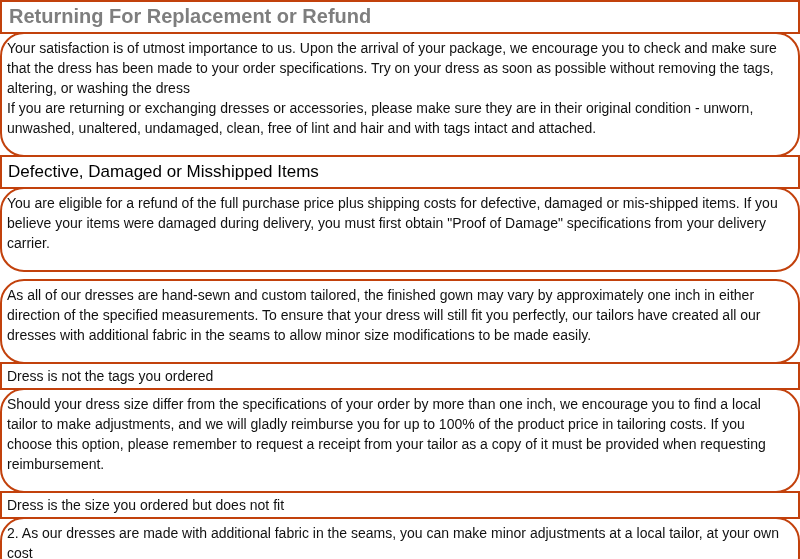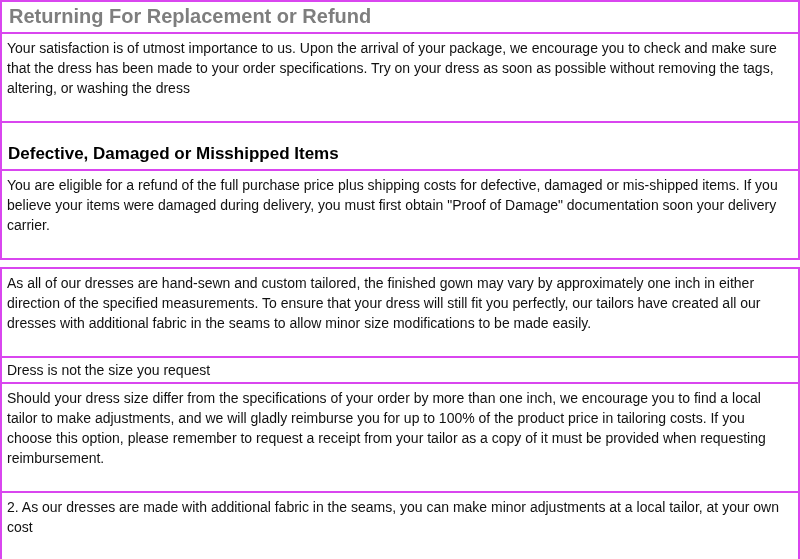--- a/index.html
+++ b/index.html
@@ -9,86 +9,89 @@
     font-family: "Liberation Sans", sans-serif;
     color: #111111;
   }
   .policy-table {
     width: 800px;
     box-sizing: border-box;
     background: #ffffff;
   }
   .row {
     box-sizing: border-box;
-    border: 2px solid #d946ef;
+    border: 2px solid #c2410c;
     margin-top: -2px;
     background: #ffffff;
     padding: 3px 5px;
   }
   .row.first { margin-top: 0; }
   .row-title {
     font-size: 20px;
     line-height: 25px;
     font-weight: bold;
     color: #7e7e7e;
     padding: 2px 7px 3px 7px;
   }
   .row-h2 {
     font-size: 17px;
     line-height: 23px;
-    font-weight: bold;
+    font-weight: normal;
     color: #000000;
-    padding: 19px 6px 4px 6px;
+    padding: 3px 6px 4px 6px;
   }
   .row-sub {
     font-size: 14px;
     line-height: 19px;
     color: #111111;
     padding: 3px 5px 2px 5px;
   }
   .row-body {
     font-size: 14px;
     line-height: 20px;
-    padding: 4px 5px 23px 5px;
+    padding: 4px 5px 17px 5px;
+    border-radius: 24px;
   }
   .row-body p { margin: 0; padding: 0; }
   .spacer-row {
     height: 9px;
     background: #ffffff;
   }
 </style>
 </head>
 <body>
 
 <div class="policy-table">
 
   <div class="row row-title first">Returning For Replacement or Refund</div>
 
   <div class="row row-body">
     <p>Your satisfaction is of utmost importance to us. Upon the arrival of your package, we encourage you to check and make sure that the dress has been made to your order specifications. Try on your dress as soon as possible without removing the tags, altering, or washing the dress</p>
+    <p>If you are returning or exchanging dresses or accessories, please make sure they are in their original condition - unworn, unwashed, unaltered, undamaged, clean, free of lint and hair and with tags intact and attached.</p>
   </div>
 
   <div class="row row-h2">Defective, Damaged or Misshipped Items</div>
 
   <div class="row row-body">
-    <p>You are eligible for a refund of the full purchase price plus shipping costs for defective, damaged or mis-shipped items. If you believe your items were damaged during delivery, you must first obtain "Proof of Damage" documentation soon your delivery carrier.</p>
+    <p>You are eligible for a refund of the full purchase price plus shipping costs for defective, damaged or mis-shipped items. If you believe your items were damaged during delivery, you must first obtain "Proof of Damage" specifications from your delivery carrier.</p>
   </div>
 
   <div class="spacer-row"></div>
 
 
   <div class="row row-body">
     <p>As all of our dresses are hand-sewn and custom tailored, the finished gown may vary by approximately one inch in either direction of the specified measurements. To ensure that your dress will still fit you perfectly, our tailors have created all our dresses with additional fabric in the seams to allow minor size modifications to be made easily.</p>
   </div>
 
-  <div class="row row-sub">Dress is not the size you request</div>
+  <div class="row row-sub">Dress is not the tags you ordered</div>
 
   <div class="row row-body">
     <p>Should your dress size differ from the specifications of your order by more than one inch, we encourage you to find a local tailor to make adjustments, and we will gladly reimburse you for up to 100% of the product price in tailoring costs. If you choose this option, please remember to request a receipt from your tailor as a copy of it must be provided when requesting reimbursement.</p>
   </div>
 
+  <div class="row row-sub">Dress is the size you ordered but does not fit</div>
 
   <div class="row row-body">
     <p>2. As our dresses are made with additional fabric in the seams, you can make minor adjustments at a local tailor, at your own cost</p>
 
   </div>
 
 </div>
 
 </body></html>

